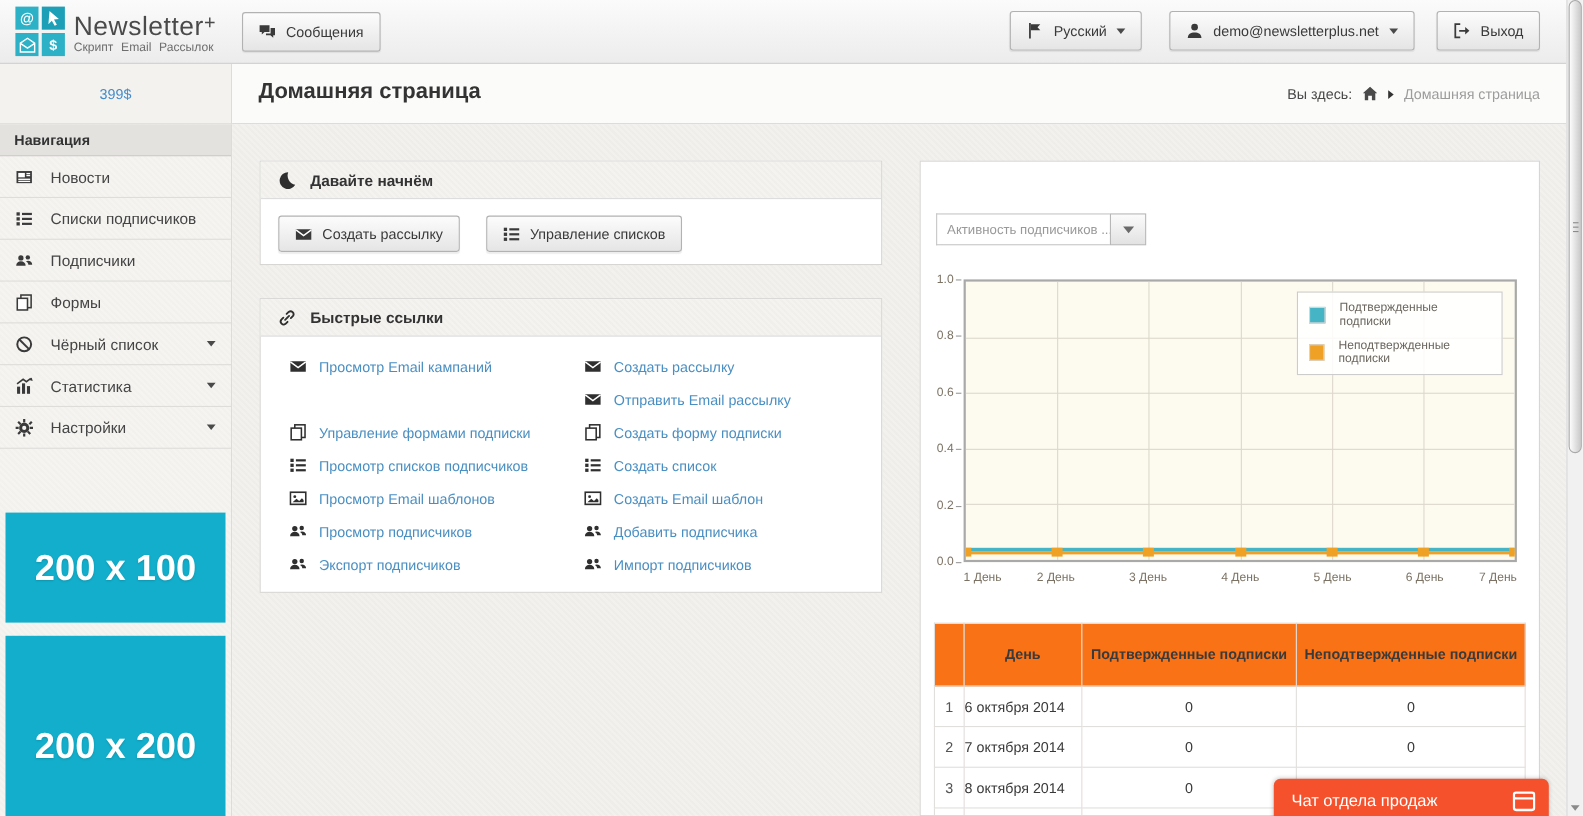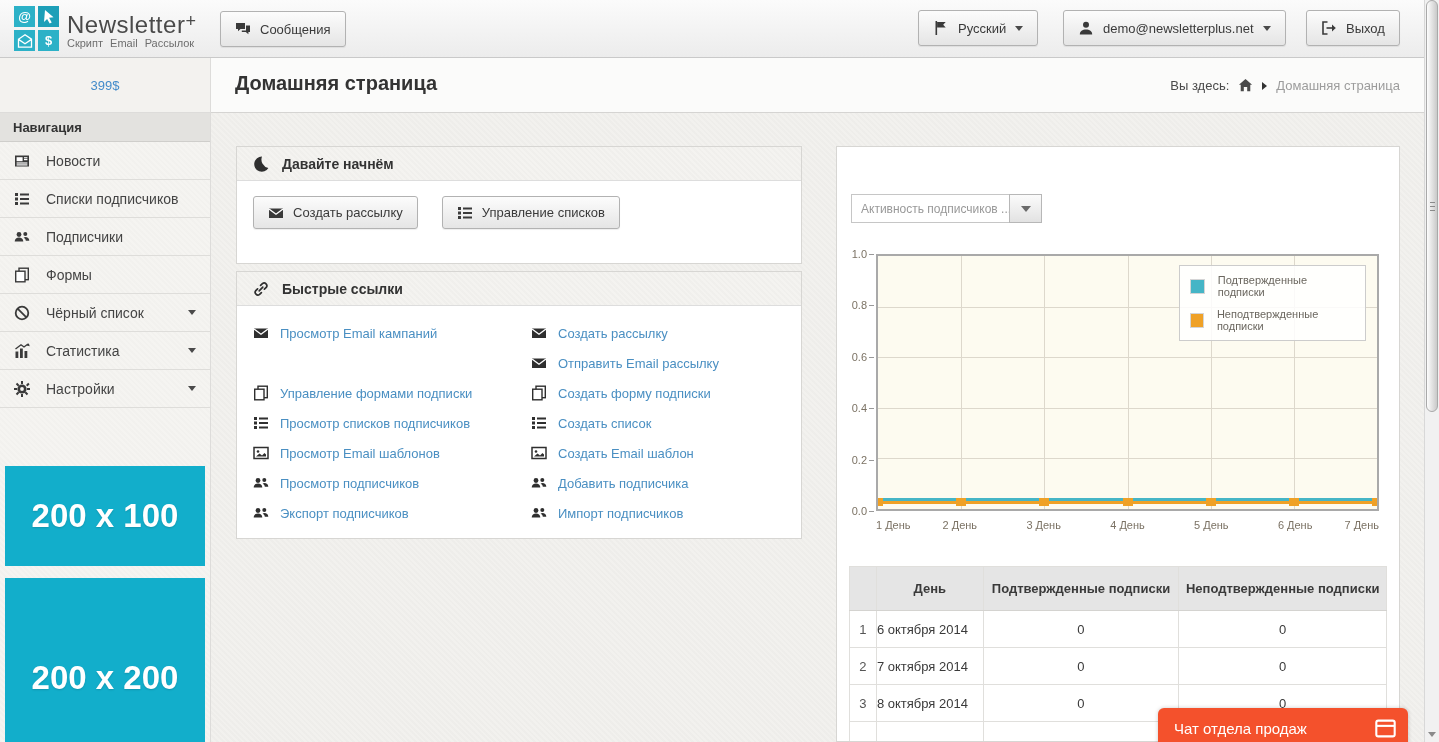--- a/index.html
+++ b/index.html
@@ -42,25 +42,25 @@
   .nav-item .caret { position:absolute; right:14px; }
   .banner { position:absolute; left:5px; width:200px; background:#12aecb; color:#fff; font-weight:bold; font-size:33px; display:flex; align-items:center; justify-content:center; text-shadow:0 1px 2px rgba(0,0,0,.15); }
   #banner1 { top:353px; height:100px; }
   #banner2 { top:465px; height:200px; }
 
   
   #content { position:absolute; top:113px; left:211px; width:1213px; height:629px; background:#f2f1ee; background-image:repeating-linear-gradient(45deg,rgba(0,0,0,.014) 0 2px,transparent 2px 4px); }
   .panel { position:absolute; background:#fff; border:1px solid #d7d6d3; }
   .panel-h { height:34px; background:#f4f3f0; background-image:repeating-linear-gradient(45deg,rgba(0,0,0,.015) 0 2px,transparent 2px 4px); border-bottom:1px solid #ddd; display:flex; align-items:center; gap:13px; padding:0 16px; font-size:14px; font-weight:bold; color:#333; }
   .panel-h .ic { color:#2f2f2f; }
-  #panel-start { left:25px; top:33px; width:566px; height:118px; }
+  #panel-start { left:25px; top:33px; width:566px; height:95px; }
   #panel-start .body { display:flex; gap:24px; padding:15px 16px; }
   #panel-links { left:25px; top:158px; width:566px; height:268px; }
   .ql-col { position:absolute; top:46px; }
-  #ql-left { left:16px; width:272px; }
+  #ql-left { left:26px; width:272px; }
   #ql-right { left:294px; width:260px; }
   .ql { height:30px; display:flex; align-items:center; gap:11px; cursor:pointer; }
   .ql .ic { color:#2f2f2f; }
   .ql span.lbl { color:#4a8fc2; font-size:13px; }
   .ql-spacer { height:30px; }
 
   
   #panel-stats { left:625px; top:33px; width:564px; height:596px; overflow:hidden; }
   #filter { position:absolute; left:14px; top:47px; display:flex; height:29px; }
   #filter .fval { width:158px; background:#fff; border:1px solid #c6c6c6; border-right:none; color:#999; font-size:12px; display:flex; align-items:center; padding:0 9px; white-space:nowrap; overflow:hidden; }
@@ -83,21 +83,21 @@
   .ytick::after { content:""; position:absolute; right:2px; top:50%; width:5px; height:1px; background:#999; }
   #ylabels { position:absolute; left:39px; top:107px; height:257px; }
   #xlabels { position:absolute; left:39px; top:372px; width:503px; height:14px; font-size:11px; color:#7b7264; }
   .xtick { position:absolute; transform:translateX(-50%); white-space:nowrap; }
   .xtick.first { transform:none; }
   .xtick.last { transform:translateX(-100%); }
 
   
   #stats-table { position:absolute; left:12px; top:419px; width:538px; border-collapse:collapse; background:#fff; }
   #stats-table th, #stats-table td { border:1px solid #e0dfdc; text-align:center; color:#3a3a3a; }
-  #stats-table th { background:#e5e5e5; font-weight:bold; font-size:13px; height:44px; padding:6px; line-height:1.5; border-bottom:1px solid #d4d3d0; }
+  #stats-table th { background:#f97316; font-weight:bold; font-size:13px; height:57px; padding:6px; line-height:1.5; border-bottom:1px solid #d4d3d0; }
   #stats-table td { height:37px; font-size:13px; }
   #stats-table td.date { text-align:left; }
   #stats-table td.num { color:#555; }
 
   
   #chat { position:absolute; left:1158px; top:708px; width:250px; height:40px; background:#f4512c; border-radius:6px 6px 0 0; display:flex; align-items:center; color:#fff; z-index:9; box-shadow:0 0 4px rgba(0,0,0,.2); }
   #chat .lbl { font-size:15px; padding-left:16px; flex:1; }
   #chat .ic { padding-right:12px; }
   #chat .ic svg { width:21px; height:21px; }
 

